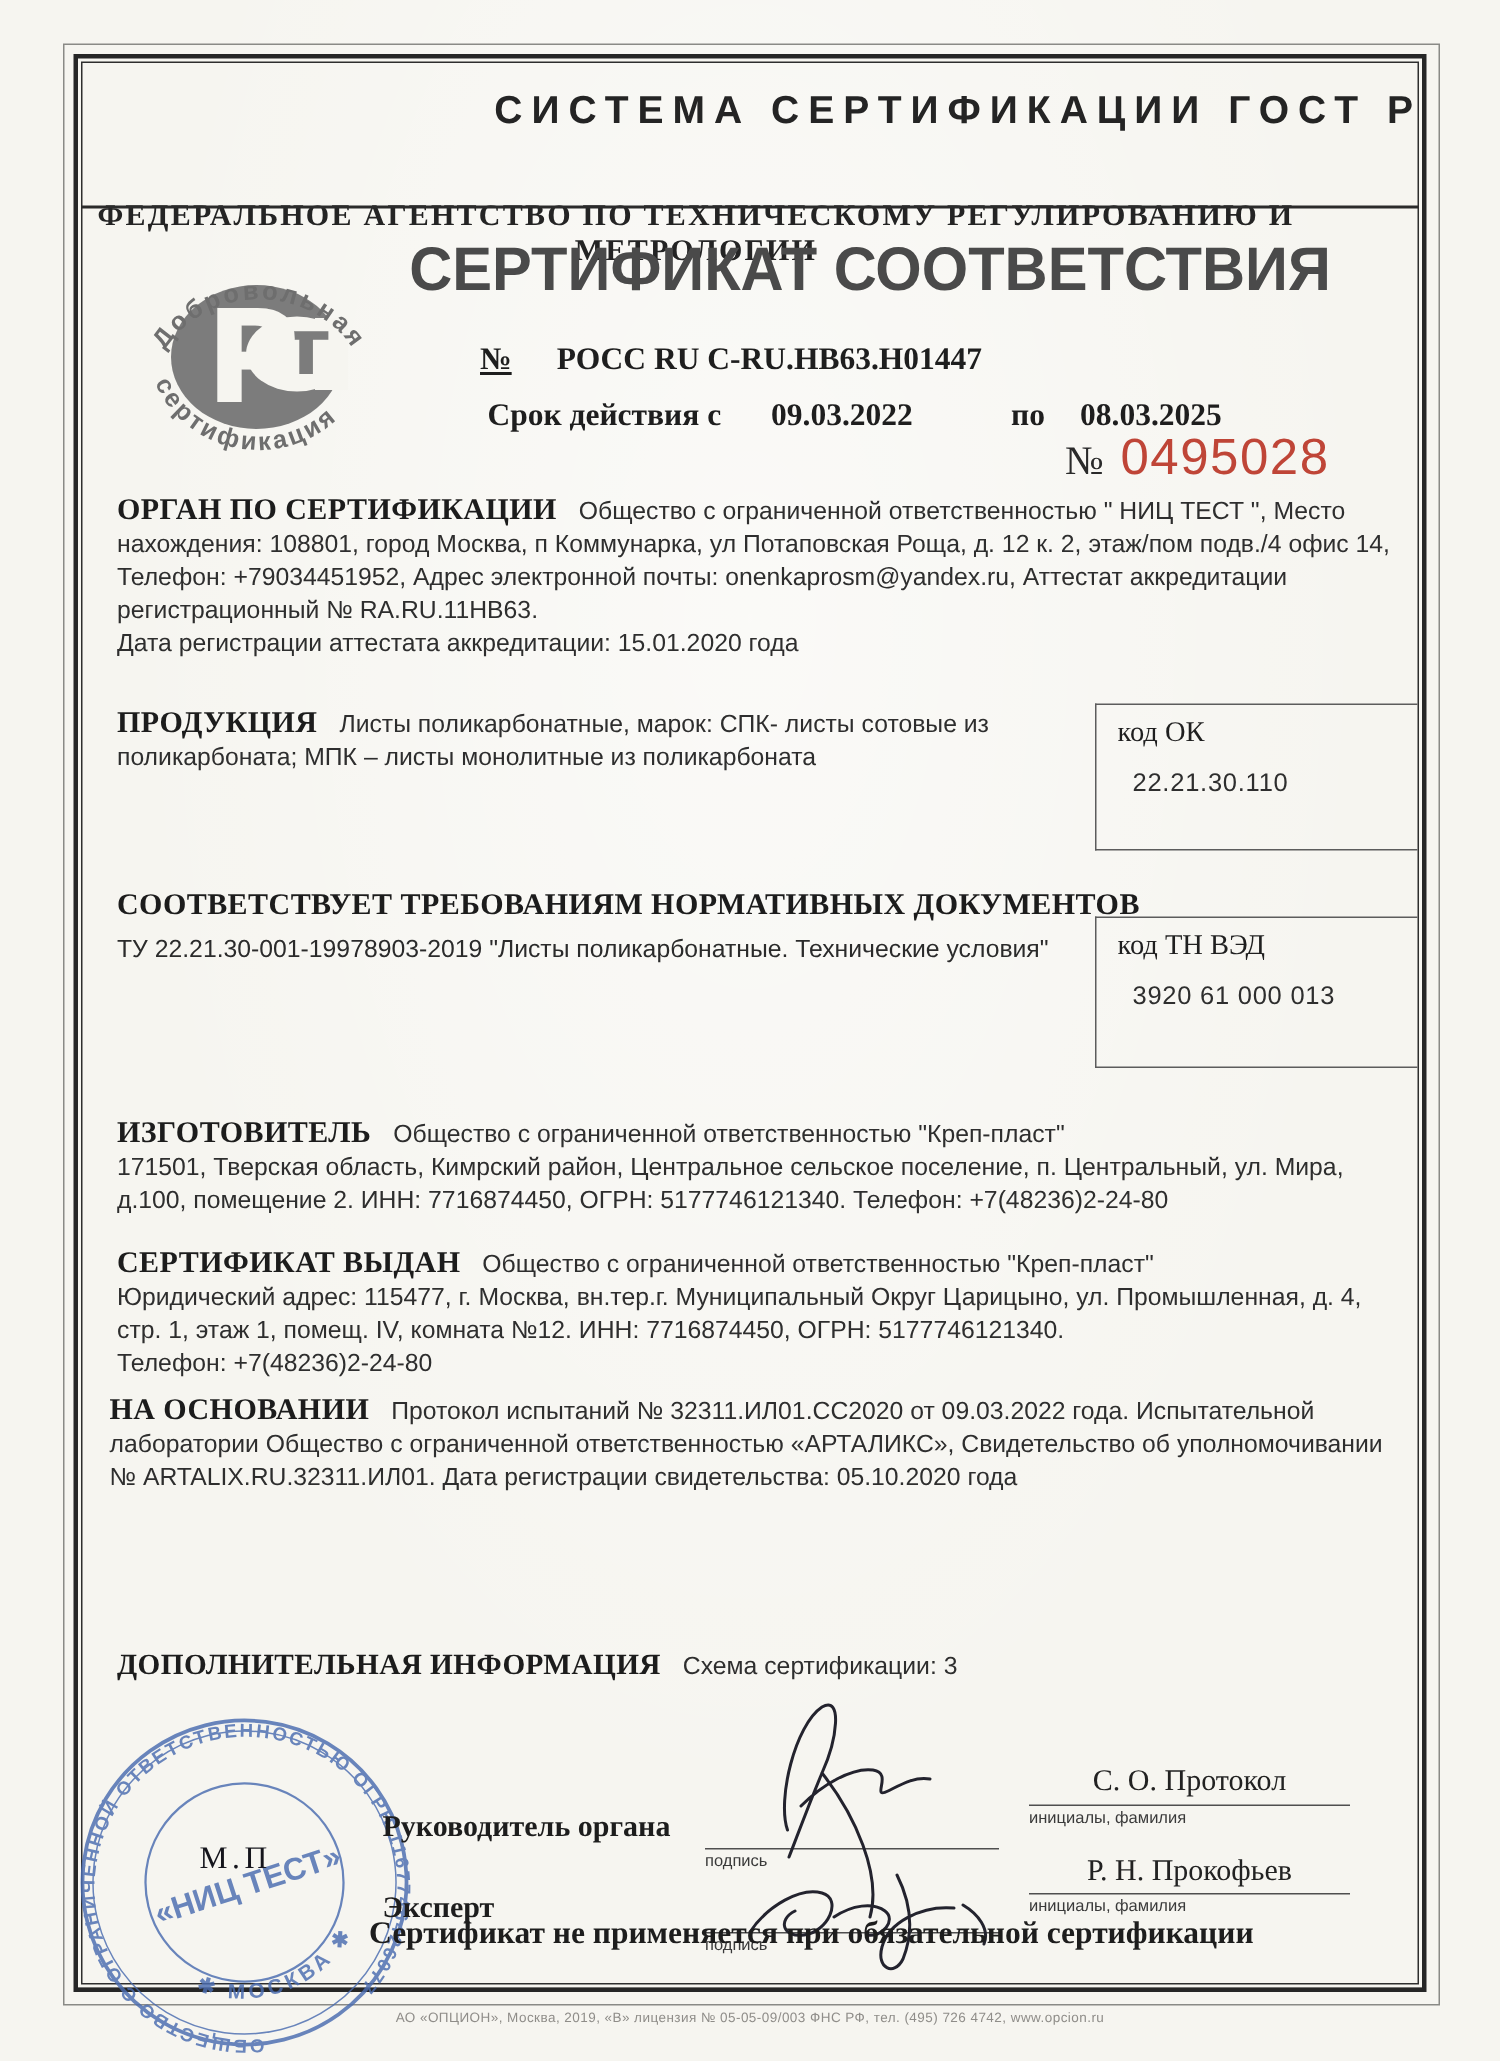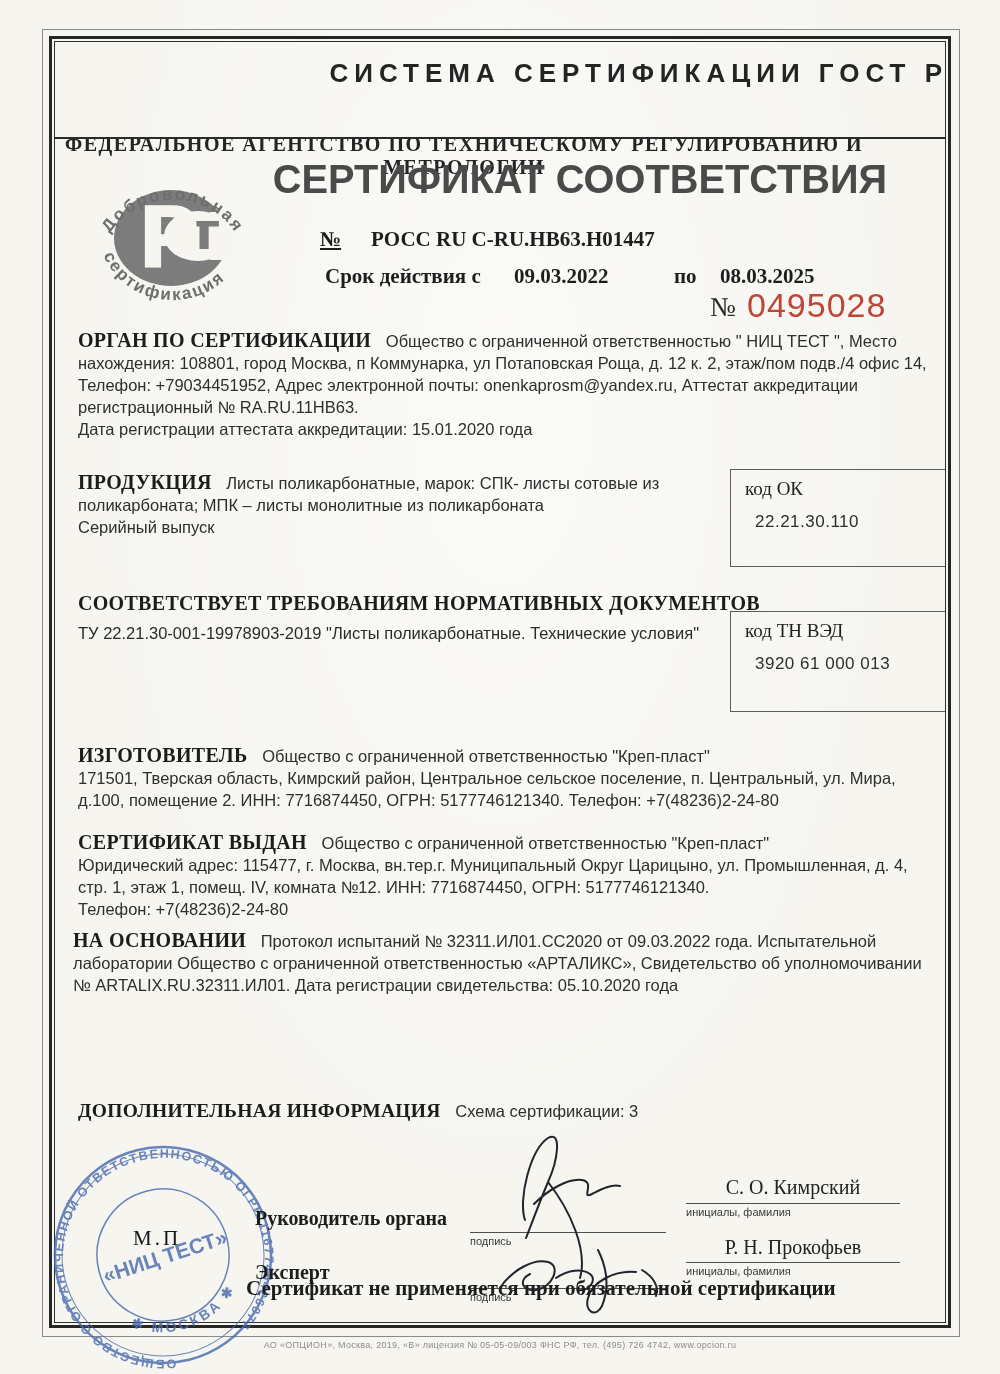--- a/index.html
+++ b/index.html
@@ -133,21 +133,20 @@
 
   <div class="abs para organ-para">
     <span class="h">ОРГАН ПО СЕРТИФИКАЦИИ</span>
     <span>Общество с ограниченной ответственностью " НИЦ ТЕСТ ", Место нахождения: 108801, город Москва, п Коммунарка, ул Потаповская Роща, д. 12 к. 2, этаж/пом подв./4 офис 14, Телефон: +79034451952, Адрес электронной почты: onenkaprosm@yandex.ru, Аттестат аккредитации регистрационный № RA.RU.11НВ63.</span>
     <span class="block">Дата регистрации аттестата аккредитации: 15.01.2020 года</span>
   </div>
 
   <div class="abs para prod-para">
     <span class="h">ПРОДУКЦИЯ</span>
     <span>Листы поликарбонатные, марок: СПК- листы сотовые из поликарбоната; МПК – листы монолитные из поликарбоната</span>
-    <span class="block">Серийный выпуск</span>
   </div>
 
   <div class="abs code-box code-ok">
     <div class="lbl">код ОК</div>
     <div class="val">22.21.30.110</div>
   </div>
 
   <div class="abs conform-h">СООТВЕТСТВУЕТ ТРЕБОВАНИЯМ НОРМАТИВНЫХ ДОКУМЕНТОВ</div>
   <div class="abs conform-t">ТУ 22.21.30-001-19978903-2019 "Листы поликарбонатные. Технические условия"</div>
 
@@ -198,21 +197,21 @@
     </g>
   </svg>
 
   <div class="abs mp-mark">М.П</div>
 
   <div class="abs sig-role role1">Руководитель органа</div>
   <div class="abs sig-role role2">Эксперт</div>
 
   <div class="abs sig-line line-s1"></div>
   <div class="abs sig-caption cap-s1">подпись</div>
-  <div class="abs sig-name name1">С. О. Кимрский</div>
+  <div class="abs sig-name name1">С. О. Протокол</div>
   <div class="abs sig-line line-n1"></div>
   <div class="abs sig-caption cap-n1">инициалы, фамилия</div>
 
   <div class="abs sig-line line-s2"></div>
   <div class="abs sig-caption cap-s2">подпись</div>
   <div class="abs sig-name name2">Р. Н. Прокофьев</div>
   <div class="abs sig-line line-n2"></div>
   <div class="abs sig-caption cap-n2">инициалы, фамилия</div>
 
   <svg class="abs sig-ink" width="300" height="200" viewBox="0 0 300 200">

